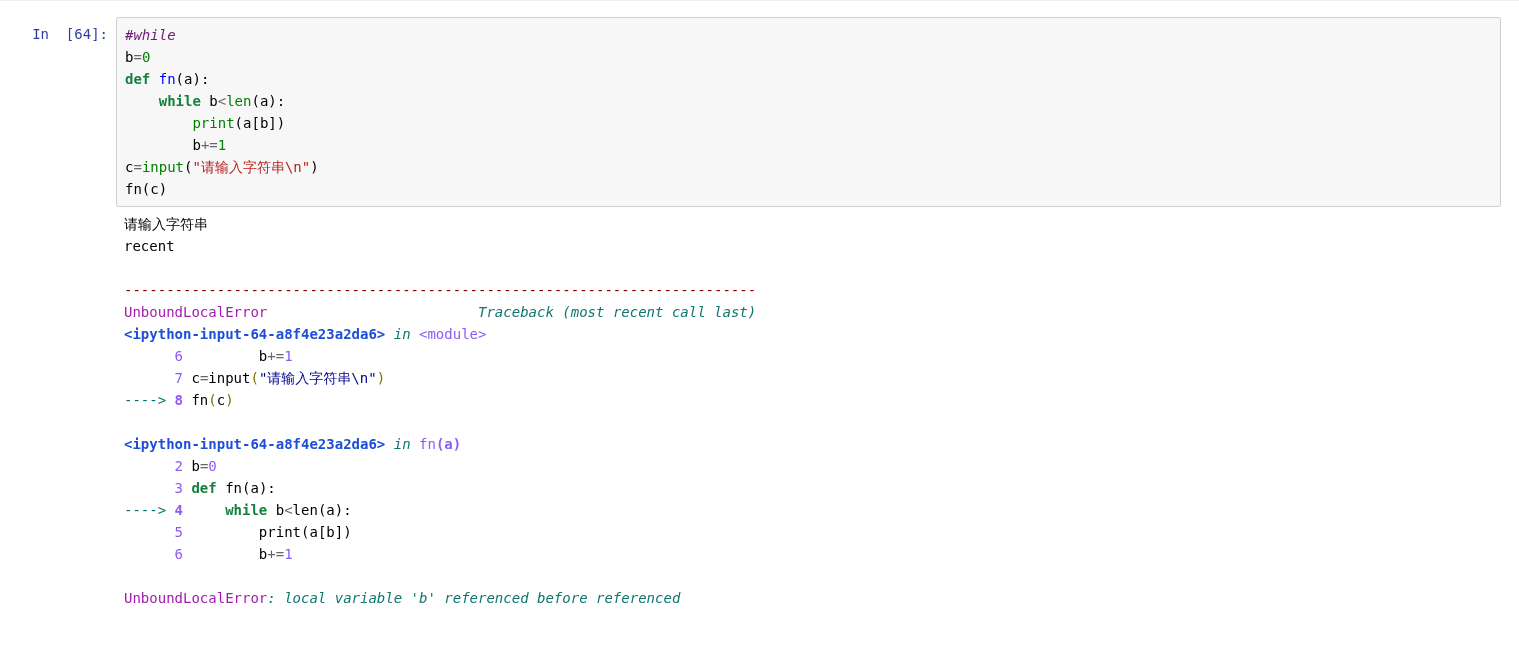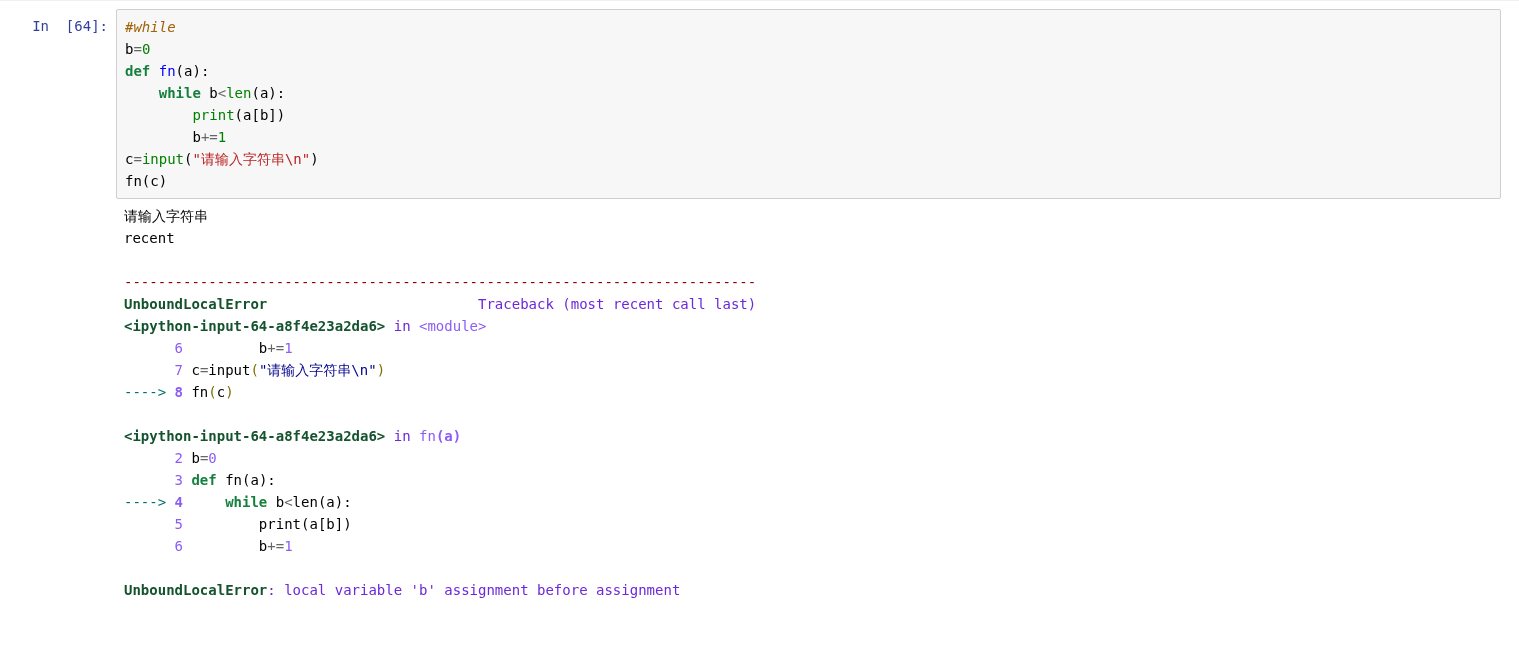--- a/index.html
+++ b/index.html
@@ -6,21 +6,21 @@
     margin: 0;
     padding: 0;
     background: #ffffff;
     font-family: "DejaVu Sans Mono", "Menlo", "Consolas", "Courier New", monospace;
     font-size: 14px;
     color: #000000;
   }
   .page {
     width: 1519px;
     box-sizing: border-box;
-    padding-top: 8px;
+    padding-top: 16px;
     border-top: 1px solid #f0f0f0;
   }
   .cell {
     display: flex;
     flex-direction: row;
     align-items: flex-start;
     margin-bottom: 0px;
   }
   .prompt {
     width: 116px;
@@ -48,40 +48,40 @@
     overflow-x: auto;
   }
   .output-area {
     flex: 1 1 auto;
     padding: 6px 8px 6px 8px;
     line-height: 22px;
     white-space: pre;
   }
 
   
-  .c-comment { color: #a16207; font-style: italic; }
+  .c-comment { color: #701a75; font-style: italic; }
   .c-op      { color: #666666; }
   .c-num     { color: #008000; }
   .c-kw      { color: #15803d; font-weight: bold; }
   .c-fn      { color: #0000ff; }
   .c-builtin { color: #008000; }
   .c-str     { color: #ba2121; }
   .c-paren   { color: #000000; }
   .c-ident   { color: #000000; }
 
   
   .tb-hr     { color: #8b0000; }           
-  .tb-err    { color: #14532d; font-weight: bold; margin-top: 36px; }  
+  .tb-err    { color: #a21caf; font-weight: normal; margin-top: 36px; }  
   .tb-cyan   { color: #8b5cf6; font-weight: normal; }
-  .tb-cyan-b { color: #14532d; font-weight: bold; text-align: center; }
+  .tb-cyan-b { color: #1d4ed8; font-weight: bold; text-align: center; }
   .tb-blue   { color: #00008b; }
   .tb-arrow  { color: #006e6e; }
   .tb-gray   { color: #666666; }
   .tb-gold   { color: #7a6f00; }
-  .tb-text   { color: #6d28d9; }
+  .tb-text   { color: #0f766e; font-style: italic; }
 
   
   .bold { font-weight: bold; }
 </style>
 </head>
 <body>
 
 <div class="page">
 
   <div class="cell">
@@ -110,16 +110,16 @@
 <span>      </span><span class="tb-cyan">7</span><span> c</span><span class="tb-gray">=</span><span>input</span><span class="tb-gold">(</span><span class="tb-blue">"请输入字符串\n"</span><span class="tb-gold">)</span>
 <span class="tb-arrow">----&gt; </span><span class="tb-cyan bold">8</span><span> fn</span><span class="tb-gold">(</span><span>c</span><span class="tb-gold">)</span>
 
 <span class="tb-cyan-b">&lt;ipython-input-64-a8f4e23a2da6&gt;</span><span class="tb-text"> in </span><span class="tb-cyan">fn</span><span class="tb-cyan bold">(a)</span>
 <span>      </span><span class="tb-cyan">2</span><span> b</span><span class="tb-gray">=</span><span class="tb-cyan">0</span>
 <span>      </span><span class="tb-cyan">3</span><span class="c-kw"> def</span><span> fn(a):</span>
 <span class="tb-arrow">----&gt; </span><span class="tb-cyan bold">4</span><span class="c-kw">     while</span><span> b</span><span class="tb-gray">&lt;</span><span>len</span><span>(a):</span>
 <span>      </span><span class="tb-cyan">5</span><span>         print</span><span>(a[b])</span>
 <span>      </span><span class="tb-cyan">6</span><span>         b</span><span class="tb-gray">+=</span><span class="tb-cyan">1</span>
 
-<span class="tb-err">UnboundLocalError</span><span class="tb-text">: local variable 'b' assignment before assignment</span></div>
+<span class="tb-err">UnboundLocalError</span><span class="tb-text">: local variable 'b' referenced before referenced</span></div>
   </div>
 
 </div>
 
 </body></html>

